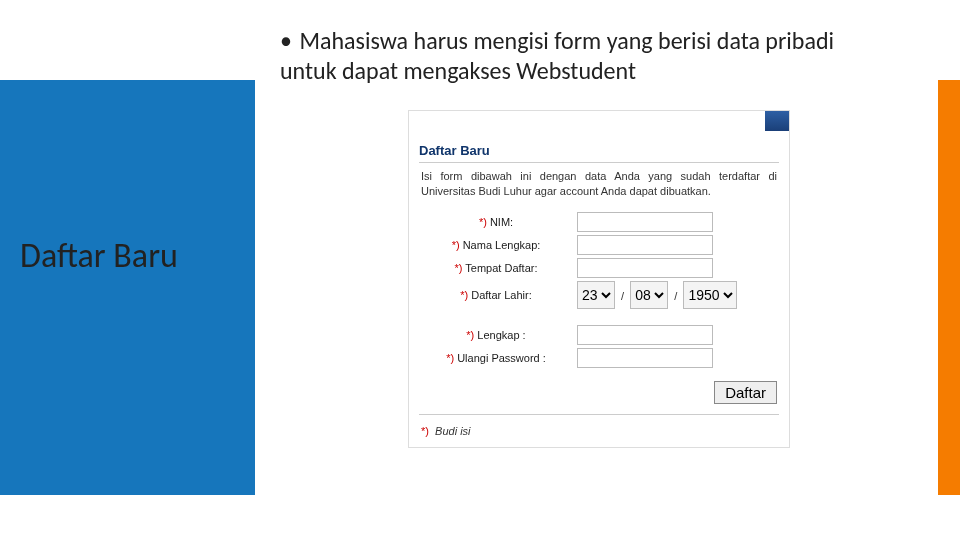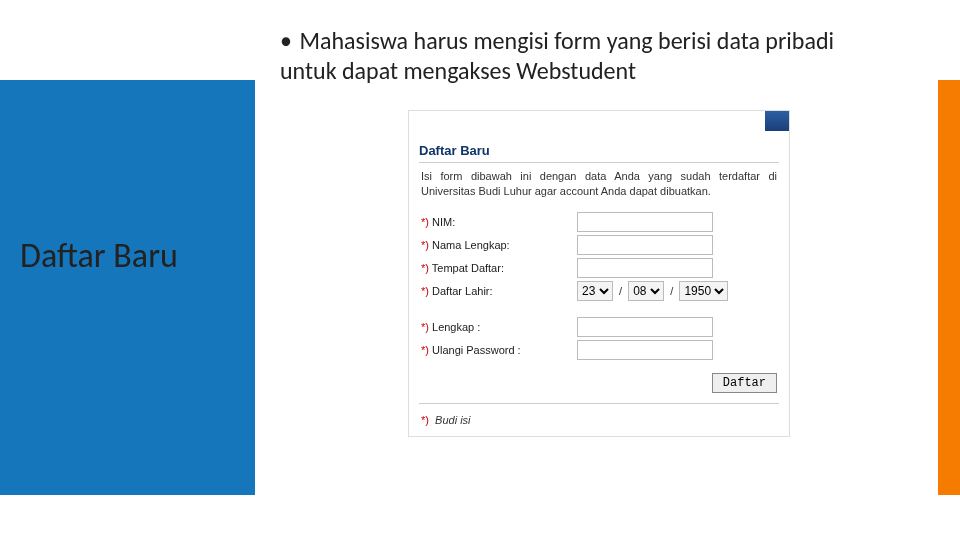--- a/index.html
+++ b/index.html
@@ -10,29 +10,29 @@
   .bullet-text .dot{display:inline-block;width:14px;}
   .orange-bar{position:absolute;right:0;top:80px;width:22px;height:415px;background:#f57c00;}
   .form-shot{position:absolute;left:408px;top:110px;width:380px;border:1px solid #ddd;background:#fff;font-family:Verdana,Geneva,sans-serif;font-size:11px;}
   .form-header{position:relative;height:26px;}
   .form-header .corner{position:absolute;right:0;top:0;width:24px;height:20px;background:linear-gradient(180deg,#2d5fa4 0%,#1a3f78 100%);}
   .form-title{color:#10356b;font-weight:bold;font-size:13px;padding:6px 10px 2px 10px;}
   .form-hr{margin:2px 10px 6px 10px;border:none;border-top:1px solid #ccc;}
   .form-intro{padding:0 12px 8px 12px;color:#333;line-height:1.35;text-align:justify;}
   .form-rows{padding:2px 12px 8px 12px;}
   .frow{display:flex;align-items:center;margin:3px 0;}
-  .flabel{width:150px;text-align:left;padding-right:6px;color:#1a1a1a;white-space:nowrap;}
+  .flabel{width:150px;text-align:center;padding-right:6px;color:#1a1a1a;white-space:nowrap;}
   .flabel .req{color:#c00;}
   .finput{flex:0 0 auto;}
   .txt{border:1px solid #bbb;height:16px;width:130px;background:#fff;margin:0;}
-  .sel{border:1px solid #bbb;height:20px;font-size:12px;background:#f4f4f4;margin:0;}
+  .sel{border:1px solid #bbb;height:28px;font-size:14px;background:#f4f4f4;margin:0;}
   .date-sep{padding:0 3px;color:#333;}
   .gap{height:10px;}
   .btn-row{text-align:right;padding:2px 12px 8px 12px;}
-  .btn{border:1px solid #888;background:#efefef;font-size:12px;padding:2px 10px;cursor:pointer;font-family:Liberation Mono, monospace;}
+  .btn{border:1px solid #888;background:#efefef;font-size:15px;padding:2px 10px;cursor:pointer;}
   .footnote{padding:4px 12px 10px 12px;color:#333;}
   .footnote .req{color:#c00;}
   .footnote .txt-it{font-style:italic;}
 </style>
 </head>
 <body>
 
 <div class="slide">
 
   <div class="blue-panel"></div>

